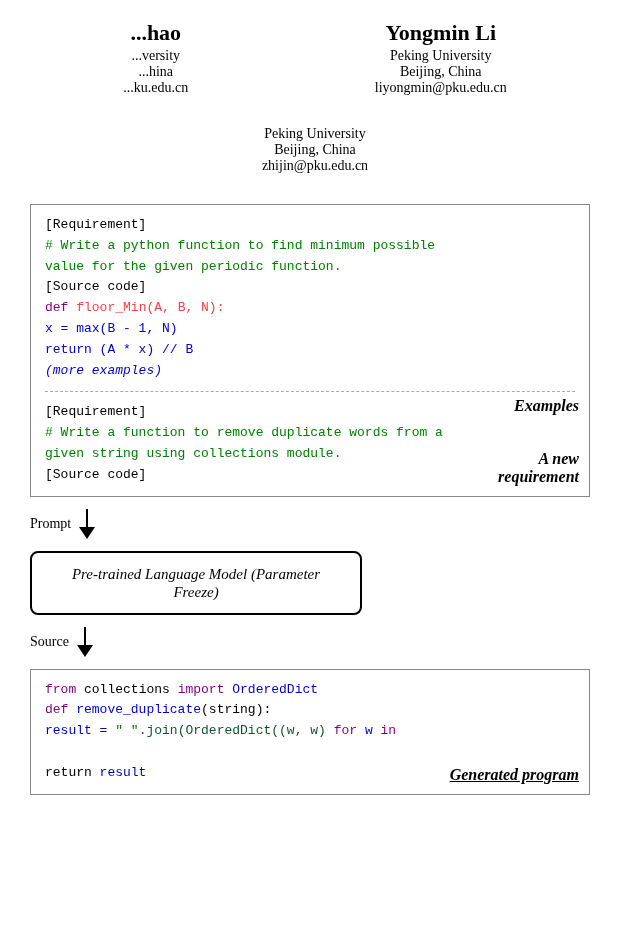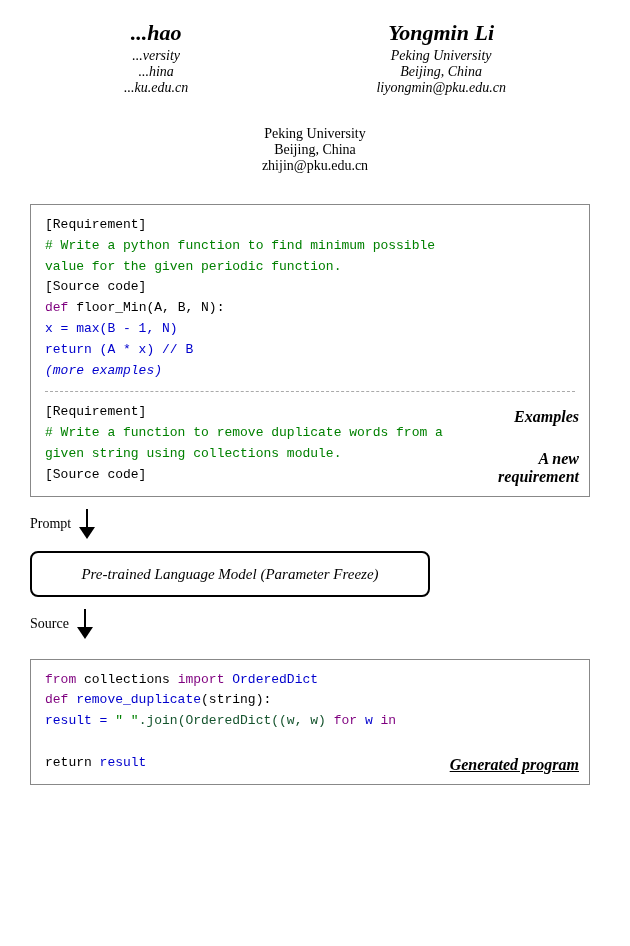--- a/index.html
+++ b/index.html
@@ -9,21 +9,20 @@
       background: #fff;
       font-family: 'Times New Roman', Times, serif;
       color: #000;
       padding: 20px 30px;
     }
 
     .authors-section {
       display: flex;
       justify-content: space-around;
       margin-bottom: 30px;
-      font-style: italic;
     }
 
     .author-block {
       text-align: center;
     }
 
     .author-name {
       font-size: 22px;
       font-weight: bold;
       margin-bottom: 2px;
@@ -64,21 +63,21 @@
       margin-bottom: 0;
     }
 
     .examples-box-bottom {
       padding-top: 10px;
     }
 
     .examples-label {
       position: absolute;
       right: 10px;
-      bottom: 70px;
+      bottom: 81px;
       font-style: italic;
       font-weight: bold;
       font-size: 16px;
       font-family: 'Times New Roman', Times, serif;
     }
 
     .new-req-label {
       position: absolute;
       right: 10px;
       bottom: 10px;
@@ -91,21 +90,21 @@
 
     .code-block {
       font-family: 'Courier New', Courier, monospace;
       font-size: 13px;
       line-height: 1.6;
     }
 
     .tag { color: #000; }
     .comment { color: #008000; }
     .keyword { color: #7f007f; }
-    .identifier { color: #000000; }
+    .identifier { color: #ef4444; }
 
     
     .arrow-row {
       display: flex;
       align-items: center;
       justify-content: center;
       gap: 8px;
       margin: 8px 0;
     }
 
@@ -131,21 +130,21 @@
       height: 0;
       border-left: 8px solid transparent;
       border-right: 8px solid transparent;
       border-top: 12px solid #000;
     }
 
     
     .llm-box {
       border: 2px solid #000;
       border-radius: 8px;
-      width: 400px;
+      width: 332px;
       text-align: center;
       padding: 12px 20px;
     }
 
     .llm-label {
       font-style: italic;
       font-size: 15px;
       font-family: 'Times New Roman', Times, serif;
     }
 
@@ -242,21 +241,21 @@
   </div>
 
   <div class="arrow-row">
     <div class="arrow-label">Source</div>
     <div class="arrow-down">
       <div class="arrow-shaft"></div>
       <div class="arrow-head"></div>
     </div>
   </div>
 
-  <div class="output-box" style="position:relative;margin-top:8px;">
+  <div class="output-box" style="position:relative;">
     <div class="code-block">
       
       <span style="color:#7f007f;">from</span><span style="color:#000;"> collections </span><span style="color:#7f007f;">import</span><span style="color:#0000cd;"> OrderedDict</span><br>
       
       <span style="color:#7f007f;">def</span><span style="color:#0000cd;"> remove_duplicate</span><span style="color:#000;">(string):</span><br>
       
       <span style="color:#0000cd;">    result = </span><span style="color:#008000;">" "</span><span style="color:#14532d;">.join(OrderedDict((w, w) </span><span style="color:#7f007f;">for</span><span style="color:#0000cd;"> w </span><span style="color:#7f007f;">in</span><br>
       
       <br>
       

